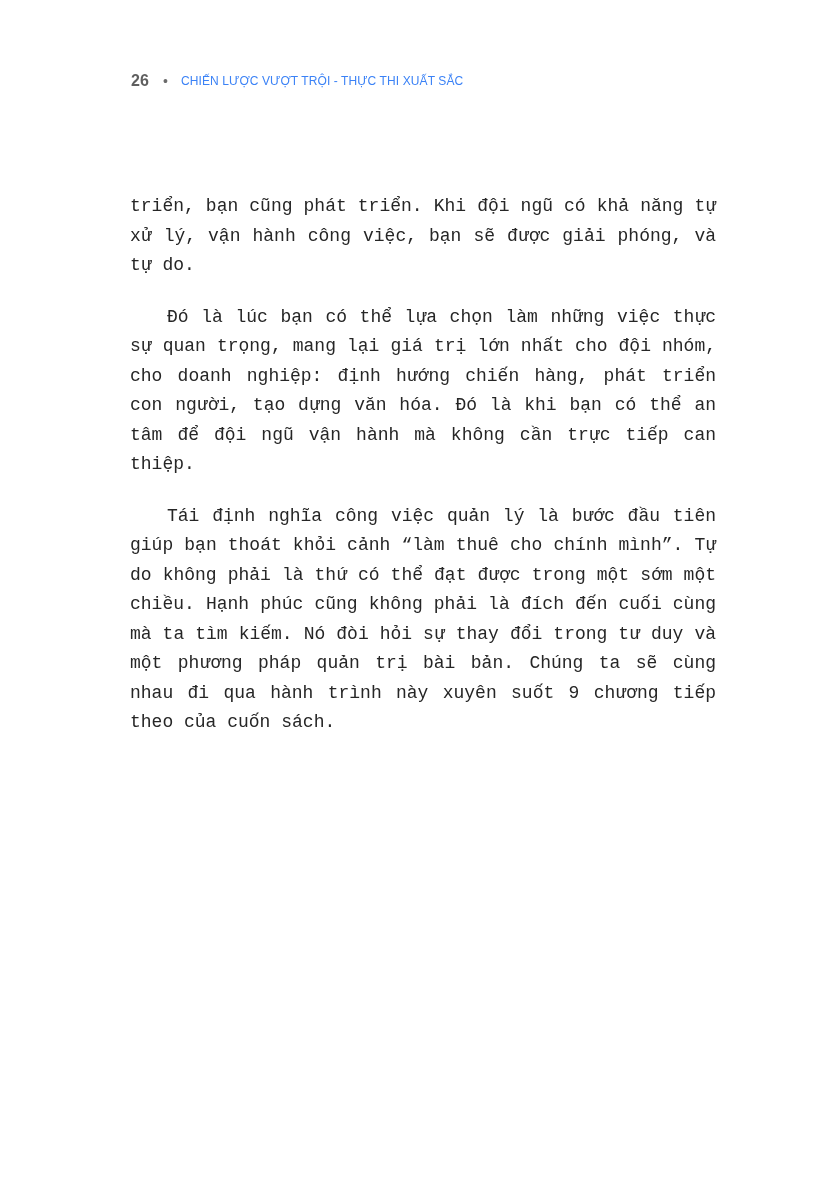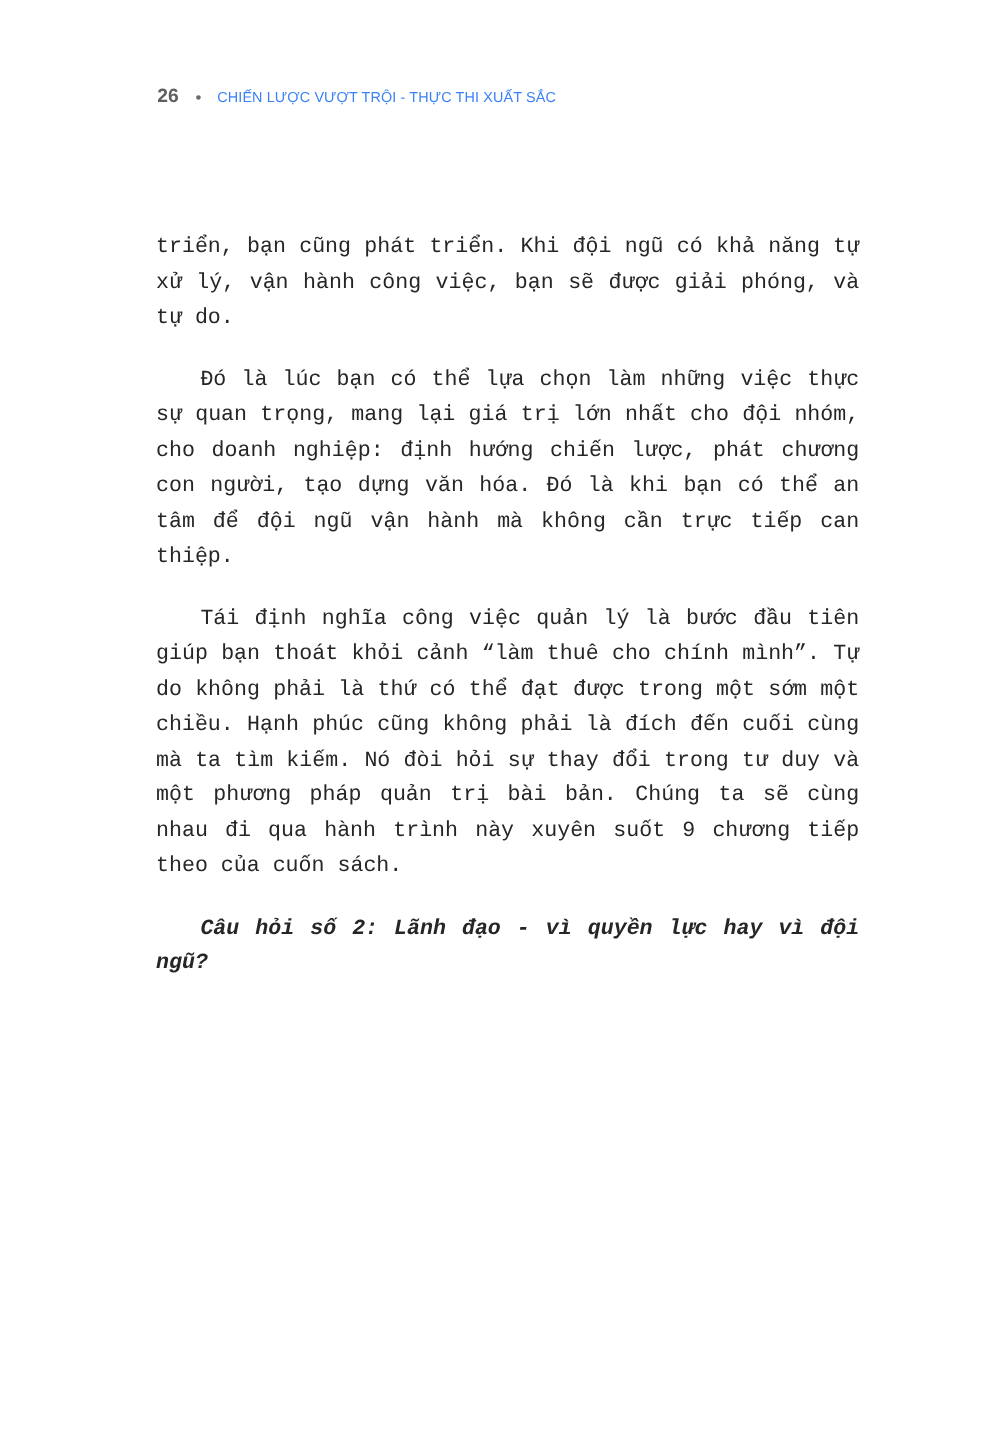--- a/index.html
+++ b/index.html
@@ -70,16 +70,15 @@
 <body>
 
 <div class="running-header">
   <span class="page-number">26</span>
   <span class="bullet">•</span>
   <span class="running-title">CHIẾN LƯỢC VƯỢT TRỘI - THỰC THI XUẤT SẮC</span>
 </div>
 
 <div class="body-text">
   <p>triển, bạn cũng phát triển. Khi đội ngũ có khả năng tự xử lý, vận hành công việc, bạn sẽ được giải phóng, và tự do.</p>
-  <p class="indent">Đó là lúc bạn có thể lựa chọn làm những việc thực sự quan trọng, mang lại giá trị lớn nhất cho đội nhóm, cho doanh nghiệp: định hướng chiến lược, phát chương con người, tạo dựng văn hóa. Đó là khi bạn có thể an tâm để đội ngũ vận hành mà không cần trực tiếp can thiệp.</p>
+  <p class="indent">Đó là lúc bạn có thể lựa chọn làm những việc thực sự quan trọng, mang lại giá trị lớn nhất cho đội nhóm, cho doanh nghiệp: định hướng chiến hàng, phát triển con người, tạo dựng văn hóa. Đó là khi bạn có thể an tâm để đội ngũ vận hành mà không cần trực tiếp can thiệp.</p>
   <p class="indent">Tái định nghĩa công việc quản lý là bước đầu tiên giúp bạn thoát khỏi cảnh “làm thuê cho chính mình”. Tự do không phải là thứ có thể đạt được trong một sớm một chiều. Hạnh phúc cũng không phải là đích đến cuối cùng mà ta tìm kiếm. Nó đòi hỏi sự thay đổi trong tư duy và một phương pháp quản trị bài bản. Chúng ta sẽ cùng nhau đi qua hành trình này xuyên suốt 9 chương tiếp theo của cuốn sách.</p>
-  <p class="heading">Câu hỏi số 2: Lãnh đạo - vì quyền lực hay vì đội ngũ?</p>
 </div>
 
 </body></html>

